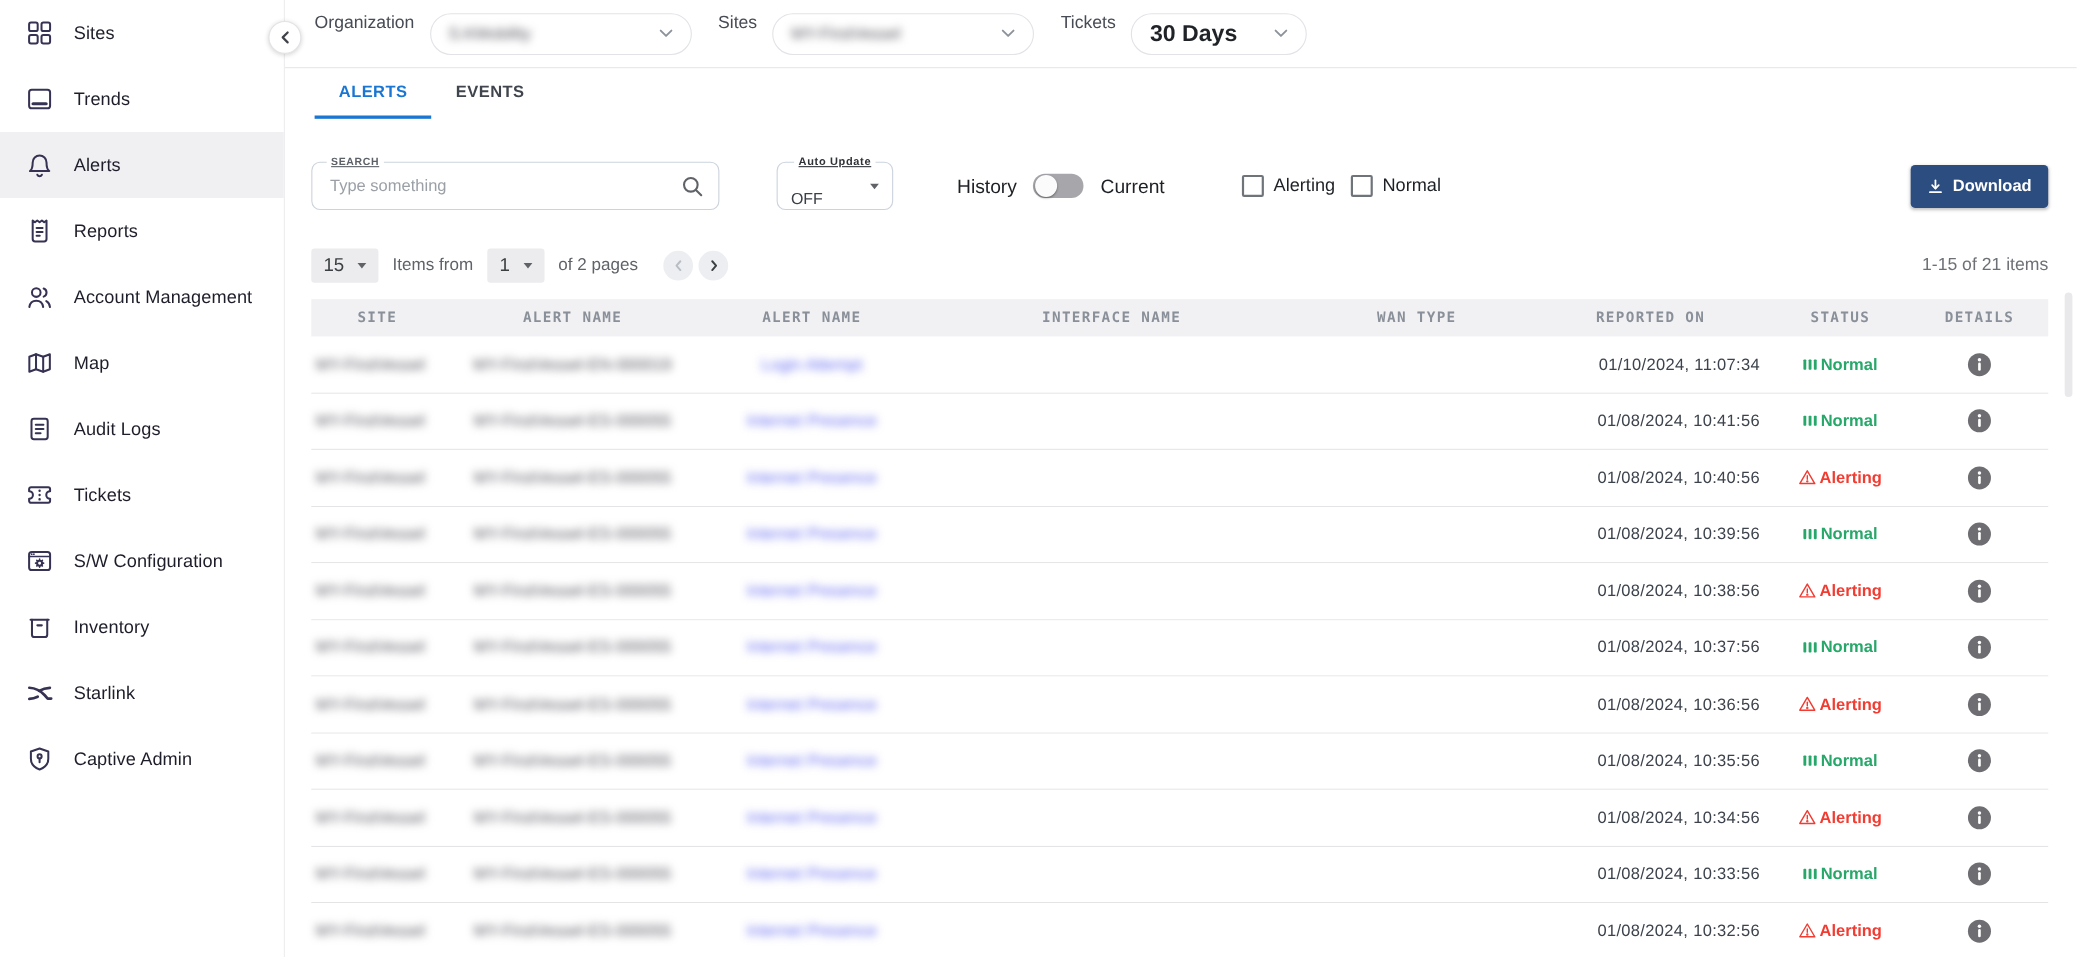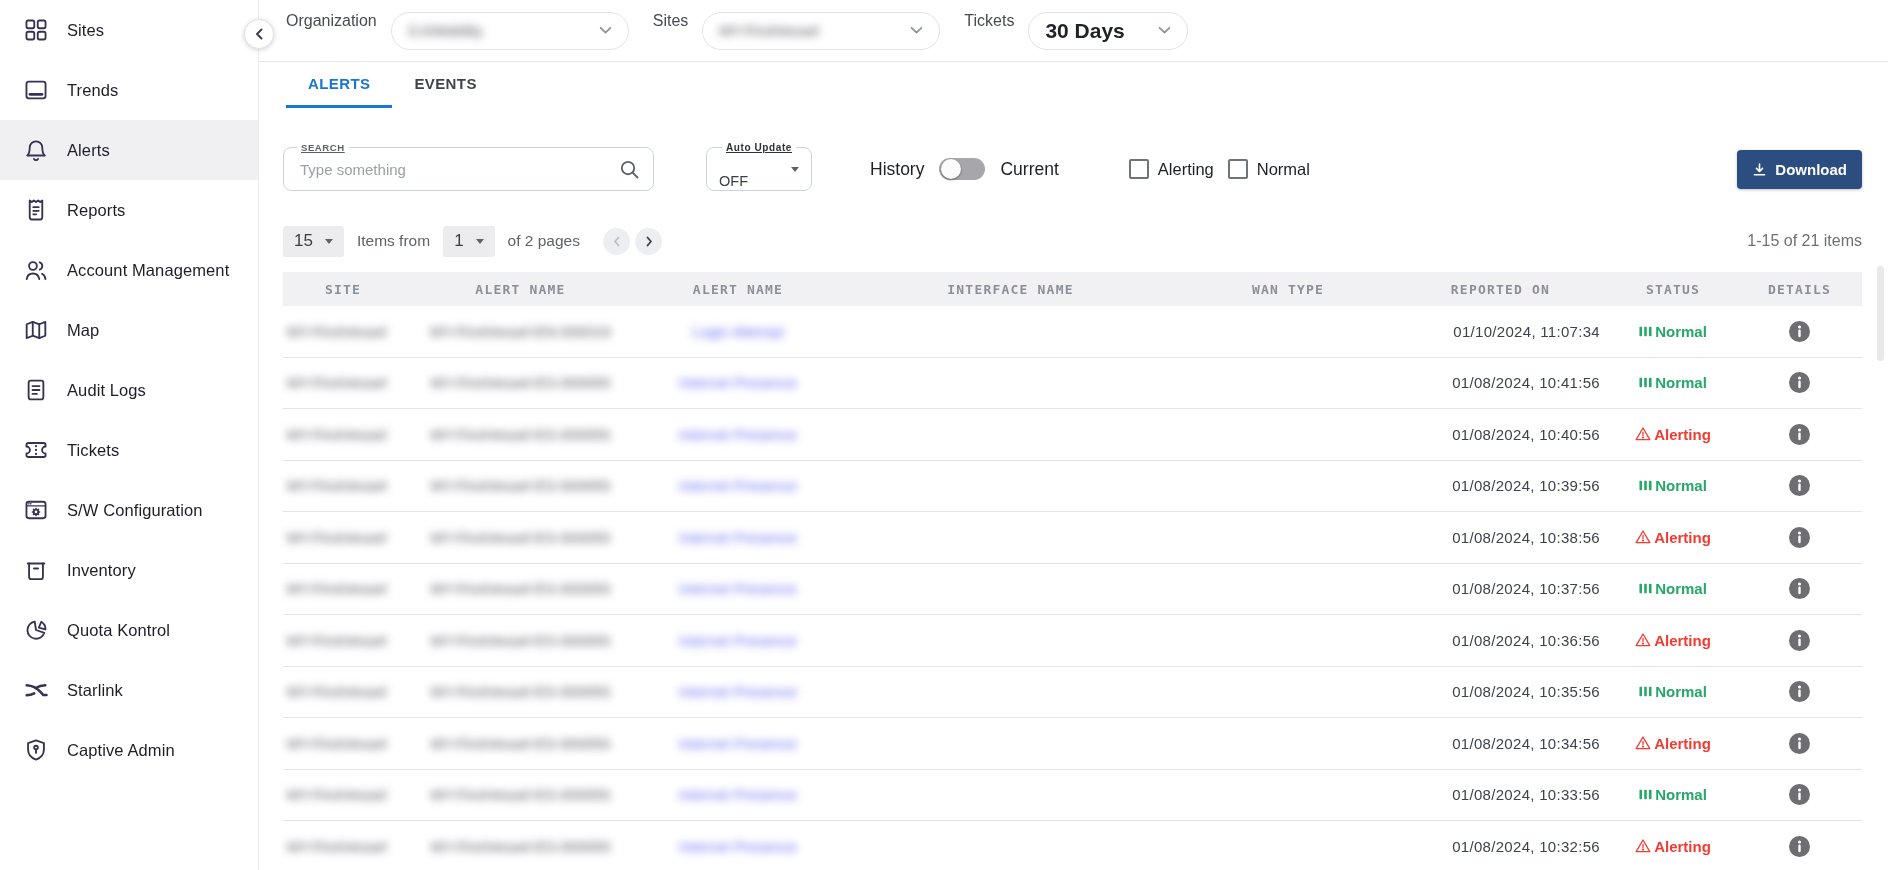--- a/index.html
+++ b/index.html
@@ -204,29 +204,20 @@
   </div>
         <div class="side-item">
     <span class="s-icon">
             <svg viewBox="0 0 24 24" fill="none" stroke="currentColor" stroke-width="1.7" stroke-linecap="round" stroke-linejoin="round">
               <path d="M4.4 6h15.2"></path>
               <path d="M5.6 6v12.4c0 1.1.9 2 2 2h8.8c1.1 0 2-.9 2-2V6"></path>
               <path d="M10.2 10.6h3.6" stroke-width="1.9"></path>
             </svg>
           </span>
     <span class="s-label">Inventory</span>
-  </div>
-        <div class="side-item">
-    <span class="s-icon">
-            <svg viewBox="0 0 24 24" fill="none" stroke="currentColor" stroke-width="1.7" stroke-linecap="round" stroke-linejoin="round">
-              <path d="M10.8 4.2a8 8 0 1 0 8.9 10.4L12 12z"></path>
-              <path d="M14.6 9.9l2.3-5.5a8 8 0 0 1 3.8 7.1z"></path>
-            </svg>
-          </span>
-    <span class="s-label">Quota Kontrol</span>
   </div>
         <div class="side-item">
     <span class="s-icon">
             <svg viewBox="0 0 24 24" fill="none" stroke="currentColor" stroke-width="1.7" stroke-linecap="round" stroke-linejoin="round">
               <path d="M3.4 7.6c4.9.3 9.4 2.5 12.7 6.1l2.7 3h2.9" stroke-width="2.3"></path>
               <path d="M20.6 7.6c-3.2.1-6.3 1-9 2.6" stroke-width="2.3"></path>
               <path d="M3.4 16.9c2.4-.1 4.8-.7 7-1.8" stroke-width="2.3"></path>
             </svg>
           </span>
     <span class="s-label">Starlink</span>

